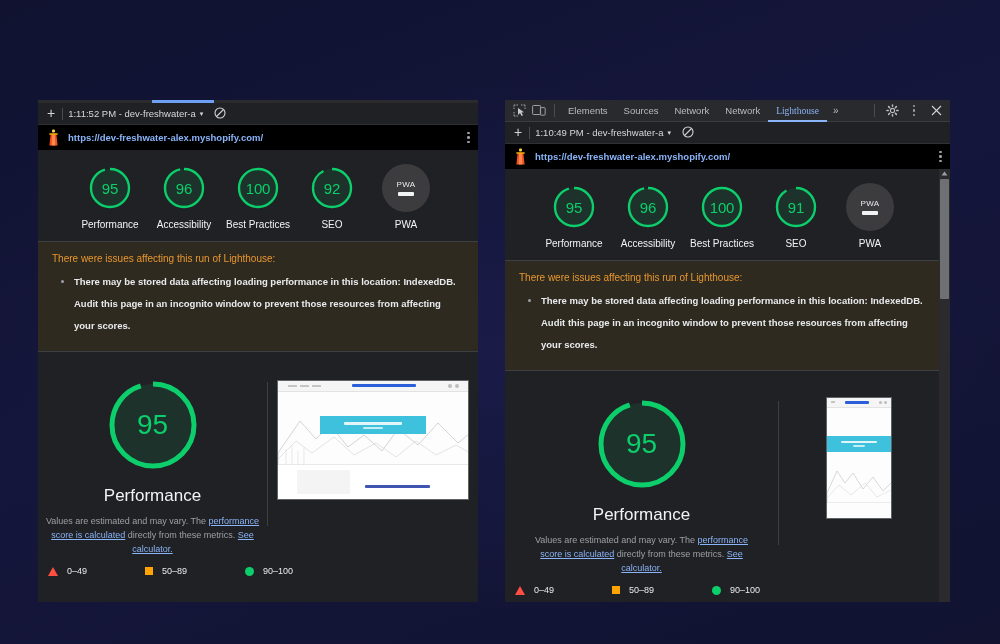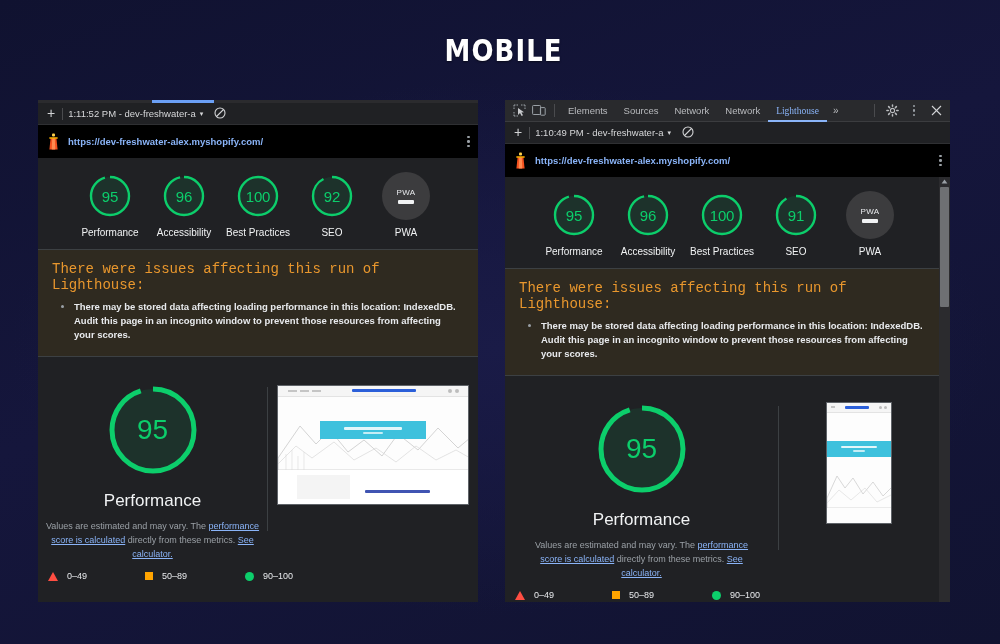--- a/index.html
+++ b/index.html
@@ -69,21 +69,21 @@
     padding: 0 6px; border-bottom: 1px solid #2f3033;
   }
   .plus { color: #d2d3d5; font-size: 14px; line-height: 1; padding: 0 5px 2px 3px; }
   .vsep { width: 1px; height: 12px; background: #4a4b4e; margin: 0 5px 0 2px; }
   .run-label { color: #d6d7d9; font-size: 9.5px; white-space: nowrap; }
   .caret { color: #d6d7d9; font-size: 7px; margin-left: 4px; }
   .noentry { margin-left: 11px; }
 
   
   .urlbar {
-    height: 33px; background: #000000; display: flex; align-items: center;
+    height: 25px; background: #000000; display: flex; align-items: center;
     padding: 0 8px; position: relative;
   }
   .lh-icon { width: 15px; height: 17px; margin-right: 7px; flex: 0 0 auto; }
   .url-text {
     color: #8ab4f8; font-size: 9.5px; font-weight: bold; white-space: nowrap;
     overflow: hidden; text-overflow: ellipsis;
   }
   .kebab-right { margin-left: auto; }
   .kebab { width: 3px; display: flex; flex-direction: column; gap: 2px; align-items: center; }
   .kebab i { width: 2.5px; height: 2.5px; border-radius: 50%; background: #9aa0a6; display: block; }
@@ -113,24 +113,24 @@
   }
   .pwa-badge .t { color: #e8eaed; font-size: 8px; letter-spacing: 0.3px; }
   .pwa-badge .dash { width: 16px; height: 4px; background: #f1f3f4; border-radius: 1px; }
 
   .hr { height: 1px; background: #3c4043; }
 
   
   .warn {
     background: #2f2a20; padding: 11px 14px 14px 14px;
   }
-  .warn-title { color: #e9972d; font-size: 14px; margin-bottom: 7px; font-family: Liberation Mono, monospace; }
+  .warn-title { color: #e9972d; font-size: 10px; margin-bottom: 7px; }
   .warn ul { margin: 0; padding-left: 22px; }
   .warn li {
-    color: #e8eaed; font-size: 9.5px; font-weight: bold; line-height: 14px;
+    color: #e8eaed; font-size: 9.5px; font-weight: bold; line-height: 22px;
   }
   .warn li::marker { color: #9aa0a6; }
 
   
   .perf {
     background: #202124; display: flex; padding: 24px 0 0 0; position: relative;
   }
   .perf-left { flex: 1 1 auto; display: flex; flex-direction: column; align-items: center; }
   .big-ring { position: relative; }
   .big-ring svg { display: block; transform: rotate(-90deg); }
@@ -188,23 +188,20 @@
   .sbar {
     position: absolute; right: 0; top: 0; width: 11px; background: #2b2b2e;
   }
   .sbar .thumbbar { position: absolute; left: 1px; width: 9px; background: #6e7073; border-radius: 1px; }
   .sbar .arrow { width: 11px; height: 9px; display: flex; align-items: center; justify-content: center; }
 </style>
 </head>
 <body>
 
 <div class="headings">
-  <div class="head-col right">
-    <span class="head-title">MOBILE</span>
-  </div>
 </div>
 
 <div class="panels">
 
   <div class="panel desktop">
 
     <div class="tabstrip-stub">
       <div class="indicator"></div>
     </div>
 

